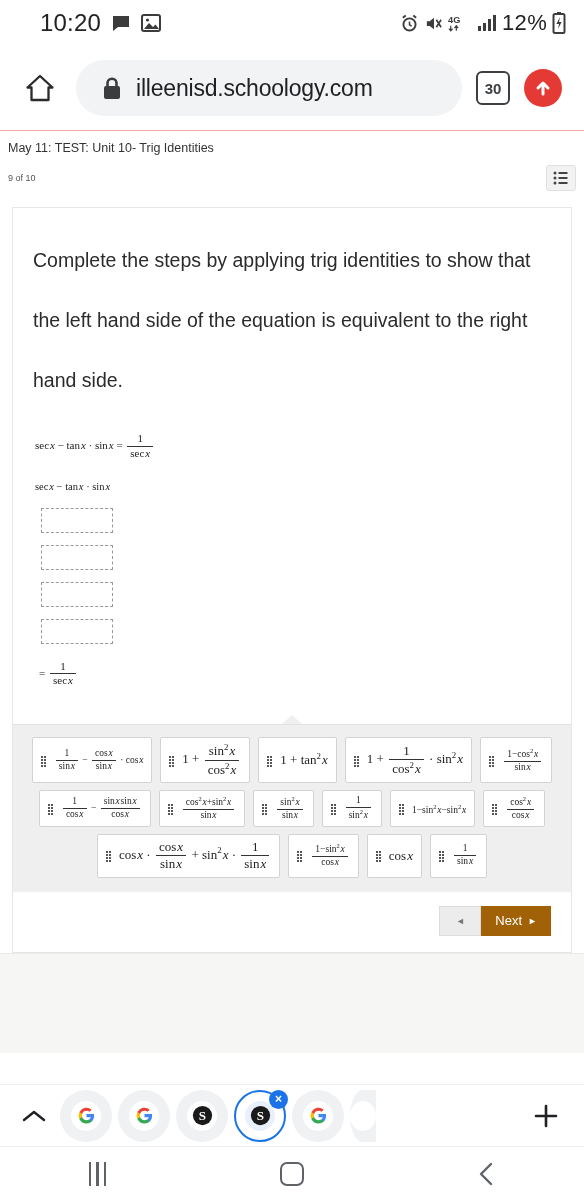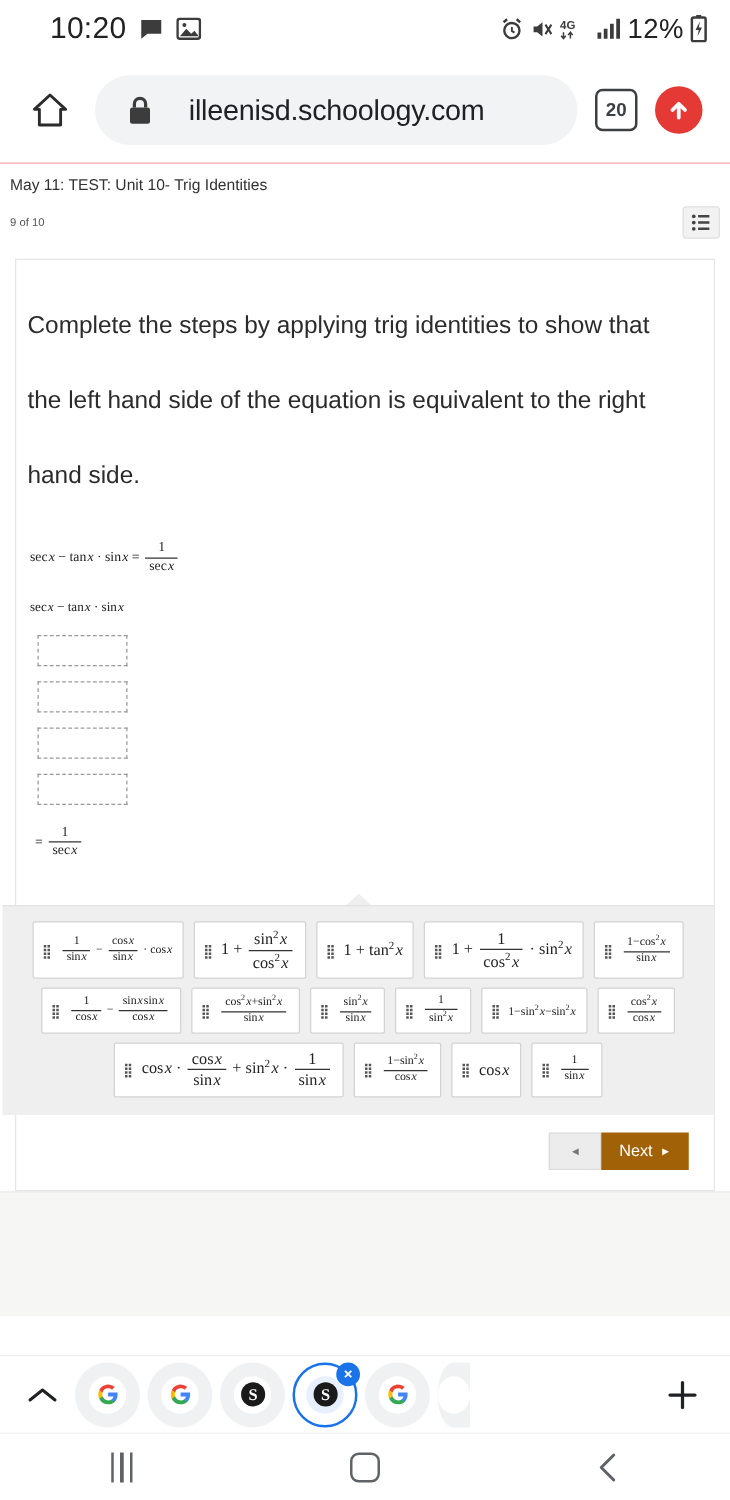--- a/index.html
+++ b/index.html
@@ -23,21 +23,21 @@
   .ico { display:inline-block; line-height:0; }
 
   
   .omnibar {
     height: 84px; display:flex; align-items:center;
     padding: 0 22px 0 18px; gap: 14px; background:#fff;
   }
   .home-btn { width:44px; height:44px; display:flex; align-items:center; justify-content:center; flex:0 0 auto;}
   .urlpill {
     flex: 1 1 auto; height: 56px; background:#f1f3f4; border-radius:28px;
-    display:flex; align-items:center; gap:29px; padding: 0 26px;
+    display:flex; align-items:center; gap:14px; padding: 0 26px;
     overflow:hidden;
   }
   .urltext {
     font-size: 23px; color:#202124; white-space:nowrap; overflow:hidden;
     letter-spacing:-.2px;
   }
   .tabcount {
     width:34px; height:34px; border:2.5px solid #3c4043; border-radius:6px;
     display:flex; align-items:center; justify-content:center;
     font-size:15px; font-weight:bold; color:#3c4043; flex:0 0 auto;
@@ -58,21 +58,21 @@
     padding: 10px 8px 10px 8px;
   }
   .progress-label { font-size:9px; color:#555; }
   .list-btn {
     width:30px; height:26px; background:#f2f2f2; border:1px solid #e0e0e0;
     border-radius:3px; display:flex; align-items:center; justify-content:center;
   }
 
   .qcard {
     margin: 6px 12px 0 12px; border:1px solid #e6e6e6; background:#fff;
-    padding: 22px 20px 0 9px;
+    padding: 22px 20px 0 20px;
   }
   .qtext {
     font-size: 19.5px; line-height: 60px; color:#2b2b2b; font-weight:400;
   }
   .mathline { font-family:"Liberation Serif", serif; color:#222; }
   .eq-main { font-size: 11px; padding: 22px 2px 6px 2px; }
   .steps-h { font-size: 19px; color:#2b2b2b; padding: 24px 0 8px 0; }
   .eq-step { font-size: 10.5px; padding: 14px 2px 4px 2px; }
 
   .dropzone {
@@ -233,21 +233,21 @@
     <div class="urlpill">
       <span class="ico">
         <svg width="20" height="23" viewBox="0 0 20 23">
             <rect x="2" y="9" width="16" height="13" rx="2" fill="#3c3c3c"></rect>
             <path d="M5.5 9V6.2a4.5 4.5 0 019 0V9" fill="none" stroke="#3c3c3c" stroke-width="2.6"></path>
           </svg>
       </span>
       <span class="urltext">illeenisd.schoology.com</span>
     </div>
     <div class="tabcount">
-      <span>20</span>
+      <span>30</span>
     </div>
     <div class="dlbtn">
       <svg width="22" height="22" viewBox="0 0 22 22">
         <path d="M11 17V6M6 11l5-5 5 5" stroke="#fff" stroke-width="3" fill="none" stroke-linecap="round" stroke-linejoin="round"></path>
       </svg>
     </div>
   </div>
 
   <div class="page page-top-border">
 

